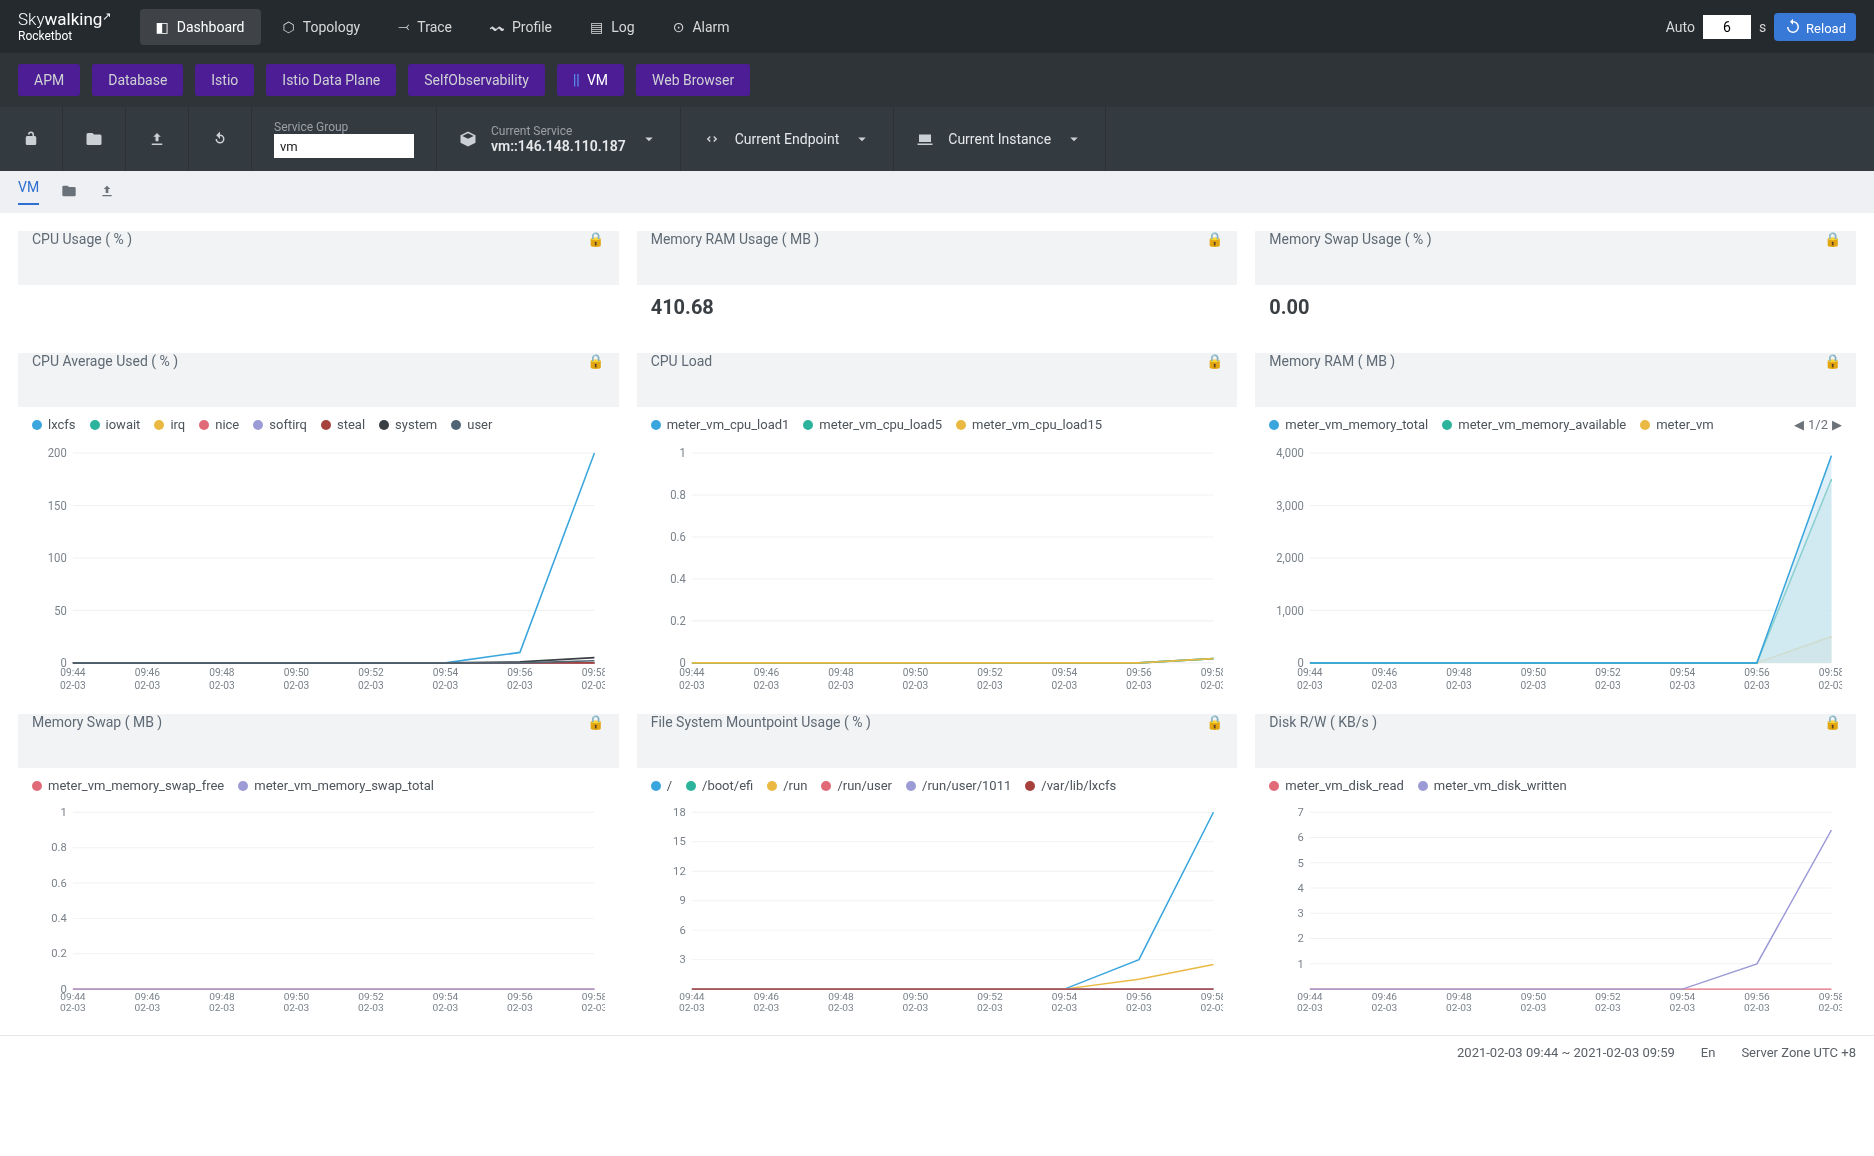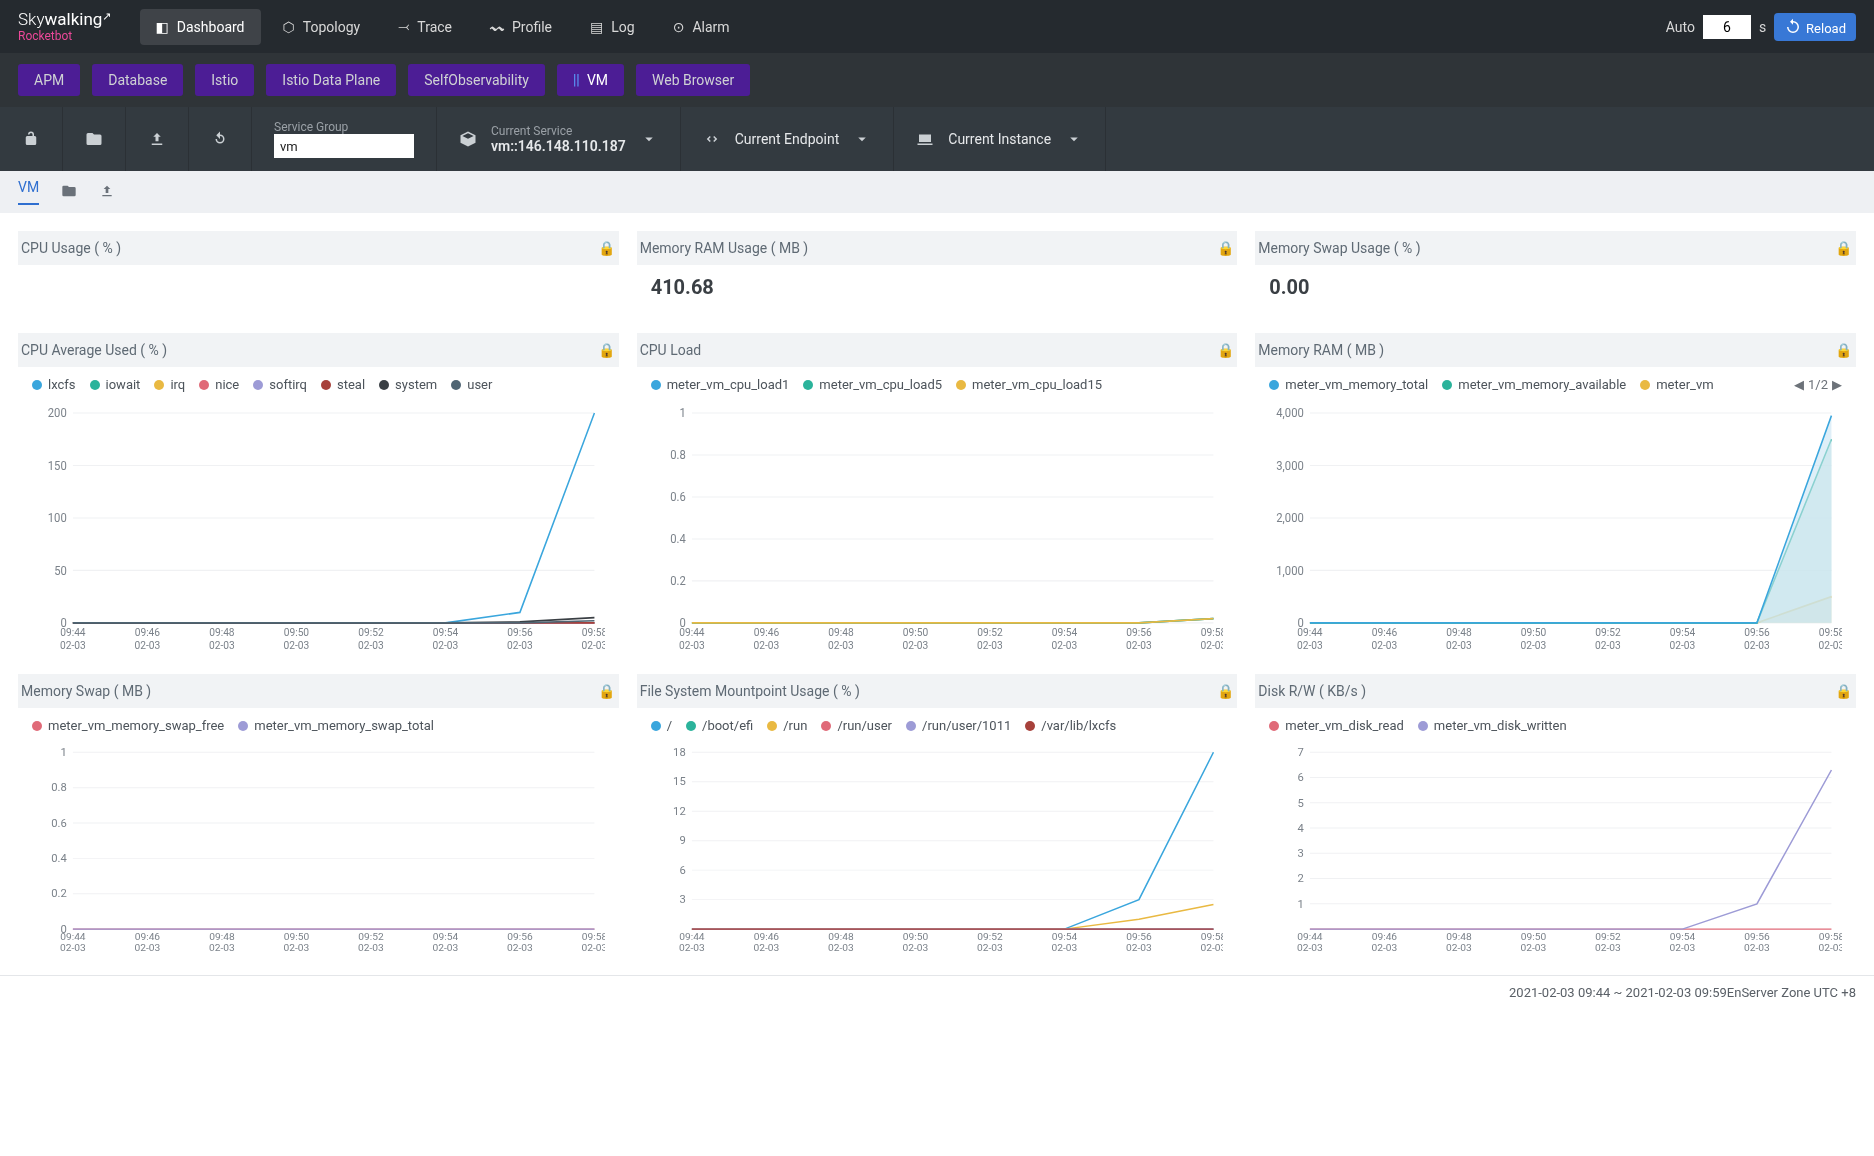--- a/index.html
+++ b/index.html
@@ -2,21 +2,21 @@
 <html><head>
 <meta charset="utf-8">
 <style>
   *{box-sizing:border-box;margin:0;padding:0;font-family:-apple-system,BlinkMacSystemFont,"Segoe UI",Roboto,Helvetica,Arial,sans-serif;}
   body{background:#fff;color:#333;font-size:13px;width:1874px;}
   
   .topbar{background:#252a2f;height:53px;display:flex;align-items:center;padding:0 18px;color:#d8d8d8;}
   .brand{display:flex;flex-direction:column;margin-right:28px;line-height:1;}
   .brand .b1{font-size:17px;font-weight:600;color:#fff;}
   .brand .b1 span{font-weight:300;}
-  .brand .b2{font-size:12px;color:#ec4899;margin-top:2px;}
+  .brand .b2{font-size:12px;color:#ffffff;margin-top:2px;}
   .topnav{display:flex;gap:6px;}
   .topnav .item{display:flex;align-items:center;gap:8px;padding:8px 16px;border-radius:4px;font-size:14px;cursor:pointer;color:#d8d8d8;}
   .topnav .item.active{background:#3f4348;color:#fff;}
   .top-right{margin-left:auto;display:flex;align-items:center;gap:8px;color:#d8d8d8;font-size:14px;}
   .top-right input{width:48px;height:24px;background:#fff;border:none;color:#000;text-align:center;font-size:14px;}
   .reload-btn{background:#3878d6;color:#fff;border:none;padding:5px 10px;border-radius:4px;font-size:13px;display:flex;align-items:flex-end;gap:4px;cursor:pointer;}
   
   .dashtabs{background:#2f3438;height:54px;display:flex;align-items:center;padding:0 18px;gap:12px;}
   .dtab{background:#4c1d95;color:#cfd2d4;padding:8px 16px;border-radius:3px;font-size:14px;cursor:pointer;}
   .dtab.active{color:#fff;}
@@ -28,33 +28,33 @@
   .selinfo .lbl{font-size:12px;color:#9aa0a6;}
   .selinfo .val{font-size:14px;color:#e6e8ea;font-weight:600;}
   .selinput{width:140px;height:24px;background:#fff;color:#222;border:none;padding:0 6px;font-size:13px;}
   
   .subtabs{background:#eef0f3;height:42px;display:flex;align-items:center;padding:0 18px;gap:22px;font-size:14px;color:#4a4f55;}
   .subtabs .st{cursor:pointer;padding-bottom:8px;}
   .subtabs .st.active{color:#2f6fd0;border-bottom:2px solid #2f6fd0;}
   
   .grid{display:grid;grid-template-columns:repeat(3,1fr);gap:18px;padding:18px;}
   .card{background:#fff;}
-  .card .hdr{background:#f1f3f5;height:34px;display:flex;align-items:center;padding:0 3px;font-size:14px;color:#5f6a74;}
+  .card .hdr{background:#f1f3f5;height:54px;display:flex;padding:0 14px;font-size:14px;color:#5f6a74;}
   .card .hdr .lock{margin-left:auto;color:#9aa0a6;}
   .big{font-size:20px;font-weight:700;color:#3a3f44;padding:10px 14px 16px;}
   .legend{display:flex;flex-wrap:wrap;gap:14px;padding:10px 14px 4px;font-size:13px;color:#4d545b;align-items:center;}
   .legitem{display:flex;align-items:center;gap:6px;white-space:nowrap;}
   .dot{width:10px;height:10px;border-radius:50%;}
   .pager{margin-left:auto;color:#6c7279;font-size:13px;display:flex;align-items:center;gap:4px;}
   .chart{height:260px;position:relative;padding:6px 14px 0;}
   svg.plot{width:100%;height:100%;}
   .grid-line{stroke:#f0f1f3;stroke-width:1;}
   .series{fill:none;stroke-width:1.5;}
   
-  .footer{position:relative;border-top:1px solid #e4e6e9;height:34px;display:flex;align-items:center;padding:0 18px;font-size:13px;color:#5a6067;justify-content:flex-end;background:#fff;}
+  .footer{position:relative;border-top:1px solid #e4e6e9;height:34px;display:flex;align-items:center;padding:0 18px;font-size:13px;color:#5a6067;justify-content:flex-end;gap:26px;background:#fff;}
 </style>
 </head>
 <body>
 
 <div class="topbar">
   <div class="brand">
     <div class="b1"><span>Sky</span><span style="font-weight:400">walking</span><span style="font-size:11px;vertical-align:top;">↗</span></div>
     <div class="b2">Rocketbot</div>
   </div>
   <div class="topnav" id="topnav">

